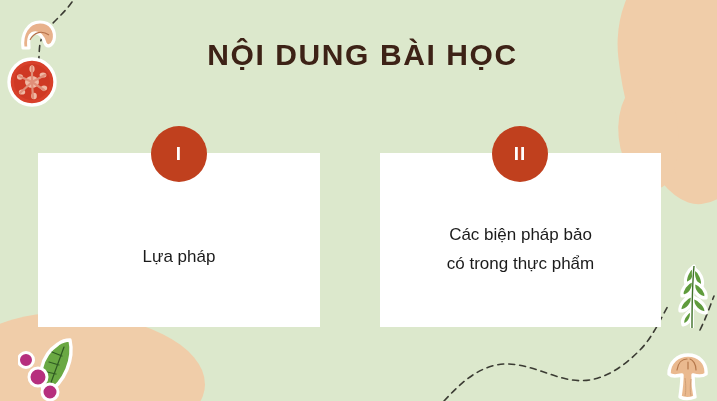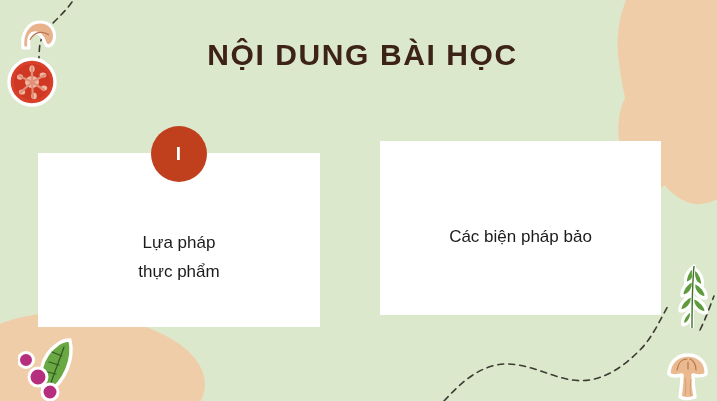--- a/index.html
+++ b/index.html
@@ -94,21 +94,21 @@
     justify-content: center;
   }
   #card-1 {
     left: 38px;
     top: 153px;
     width: 282px;
     height: 174px;
   }
   #card-2 {
     left: 380px;
-    top: 141px;
+    top: 153px;
     width: 281px;
     height: 174px;
   }
   .card-text {
     font-size: 17px;
     color: #1b1b1b;
     text-align: center;
     line-height: 1.72;
     padding: 0 14px;
   }
@@ -154,30 +154,31 @@
     <path class="dash-path" d="M72 2 C 62 16, 50 24, 44 34 C 36 46, 42 58, 36 68 C 31 78, 26 82, 24 90"></path>
     <path class="dash-path" d="M444 401 C 458 386, 472 372, 492 366 C 520 358, 546 376, 572 380 C 600 384, 622 368, 640 350 C 652 338, 660 320, 668 306"></path>
     <path class="dash-path" d="M700 330 C 706 318, 710 306, 714 296"></path>
   </svg>
 
   <div class="title">NỘI DUNG BÀI HỌC</div>
 
   <div class="card" id="card-1">
     <div class="card-text">
       <span class="card-line">Lựa pháp</span>
-      <span class="card-line">thực phẩm</span>
     </div>
   </div>
   <div class="badge" id="badge-1">I</div>
 
   <div class="card" id="card-2">
     <div class="card-text">
       <span class="card-line">Các biện pháp bảo</span>
+      <span class="card-line">có trong thực phẩm</span>
     </div>
   </div>
+  <div class="badge" id="badge-2">II</div>
 
   <svg class="illus" id="cashew" viewBox="0 0 40 34">
     <path d="M5 30 C 3 16, 10 4, 22 4 C 33 4, 38 13, 36 22 C 34 28, 29 30, 27 25 C 25 19, 22 14, 16 15 C 11 16, 10 22, 11 30 Z" fill="#e8b28c" stroke="#ffffff" stroke-width="3.2" stroke-linejoin="round"></path>
     <path d="M12 22 C 16 14, 24 12, 31 17" fill="none" stroke="#b5714a" stroke-width="1.1"></path>
   </svg>
 
   <svg class="illus" id="tomato" viewBox="0 0 52 52">
     <circle cx="26" cy="26" r="23" fill="#d8402a" stroke="#ffffff" stroke-width="3.4"></circle>
     <circle cx="26" cy="26" r="18" fill="#cf3924"></circle>
     <g fill="#f0b9a4">

